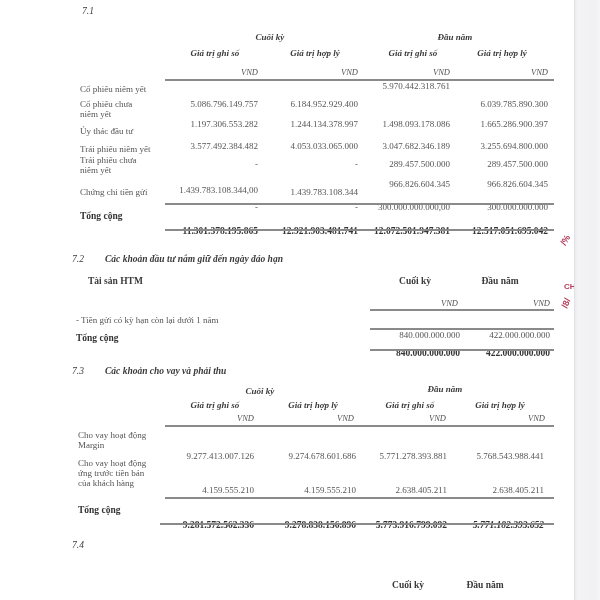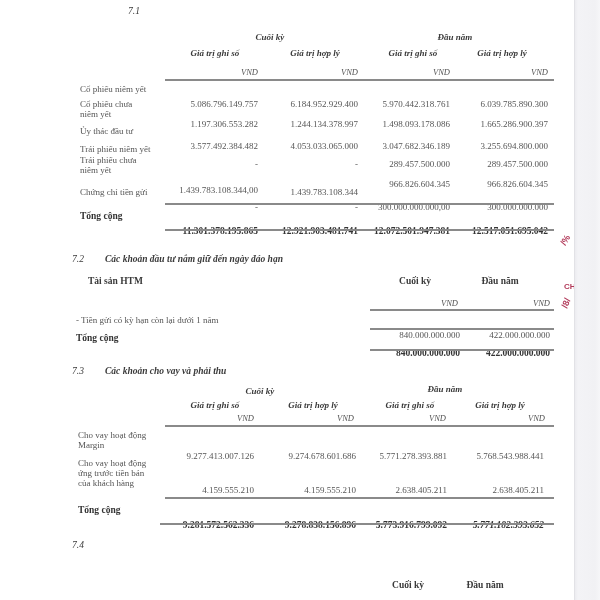--- a/index.html
+++ b/index.html
@@ -26,41 +26,41 @@
     .num { font-size: 9px; color: #555; text-align: right; margin-top: 15px; }
     .tot { font-size: 9.5px; font-weight: bold; color: #333; }
     .rule { position: absolute; height: 1.5px; background: #8a8a8a; }
     .stamp { position: absolute; color: #b23a5a; font-family: "Liberation Sans", sans-serif; font-weight: bold; font-size: 8px; }
   </style>
 </head>
 <body>
 
 <div class="page">
 
-  <div class="abs sec-num" style="left:82px;top:6px;margin-left:46px;">7.1</div>
+  <div class="abs sec-num" style="left:82px;top:6px;">7.1</div>
 
   <div class="abs hdr" style="left:240px;top:32px;width:60px;">Cuối kỳ</div>
   <div class="abs hdr" style="left:415px;top:32px;width:80px;">Đầu năm</div>
 
   <div class="abs hdr" style="left:180px;top:48px;width:70px;">Giá trị ghi sổ</div>
   <div class="abs hdr" style="left:275px;top:48px;width:80px;">Giá trị hợp lý</div>
   <div class="abs hdr" style="left:378px;top:48px;width:70px;">Giá trị ghi sổ</div>
   <div class="abs hdr" style="left:462px;top:48px;width:80px;">Giá trị hợp lý</div>
 
   <div class="abs unit" style="left:180px;top:67px;width:78px;">VND</div>
   <div class="abs unit" style="left:280px;top:67px;width:78px;">VND</div>
   <div class="abs unit" style="left:372px;top:67px;width:78px;">VND</div>
   <div class="abs unit" style="left:470px;top:67px;width:78px;">VND</div>
   <div class="rule" style="left:165px;top:79px;width:389px;"></div>
 
   <div>
     <div class="abs lbl" style="left:80px;top:84px;width:85px;">Cổ phiếu niêm yết</div>
     <div class="abs num" style="left:155px;top:84px;width:103px;">5.086.796.149.757</div>
     <div class="abs num" style="left:255px;top:84px;width:103px;">6.184.952.929.400</div>
-    <div class="abs num" style="left:347px;top:84px;width:103px;">5.970.442.318.761</div>
+    <div class="abs num" style="left:347px;top:66px;width:103px;">5.970.442.318.761</div>
     <div class="abs num" style="left:445px;top:84px;width:103px;">6.039.785.890.300</div>
   </div>
   <div>
     <div class="abs lbl" style="left:80px;top:99px;width:70px;">Cổ phiếu chưa niêm yết</div>
     <div class="abs num" style="left:155px;top:104px;width:103px;">1.197.306.553.282</div>
     <div class="abs num" style="left:255px;top:104px;width:103px;">1.244.134.378.997</div>
     <div class="abs num" style="left:347px;top:104px;width:103px;">1.498.093.178.086</div>
     <div class="abs num" style="left:445px;top:104px;width:103px;">1.665.286.900.397</div>
   </div>
   <div>

